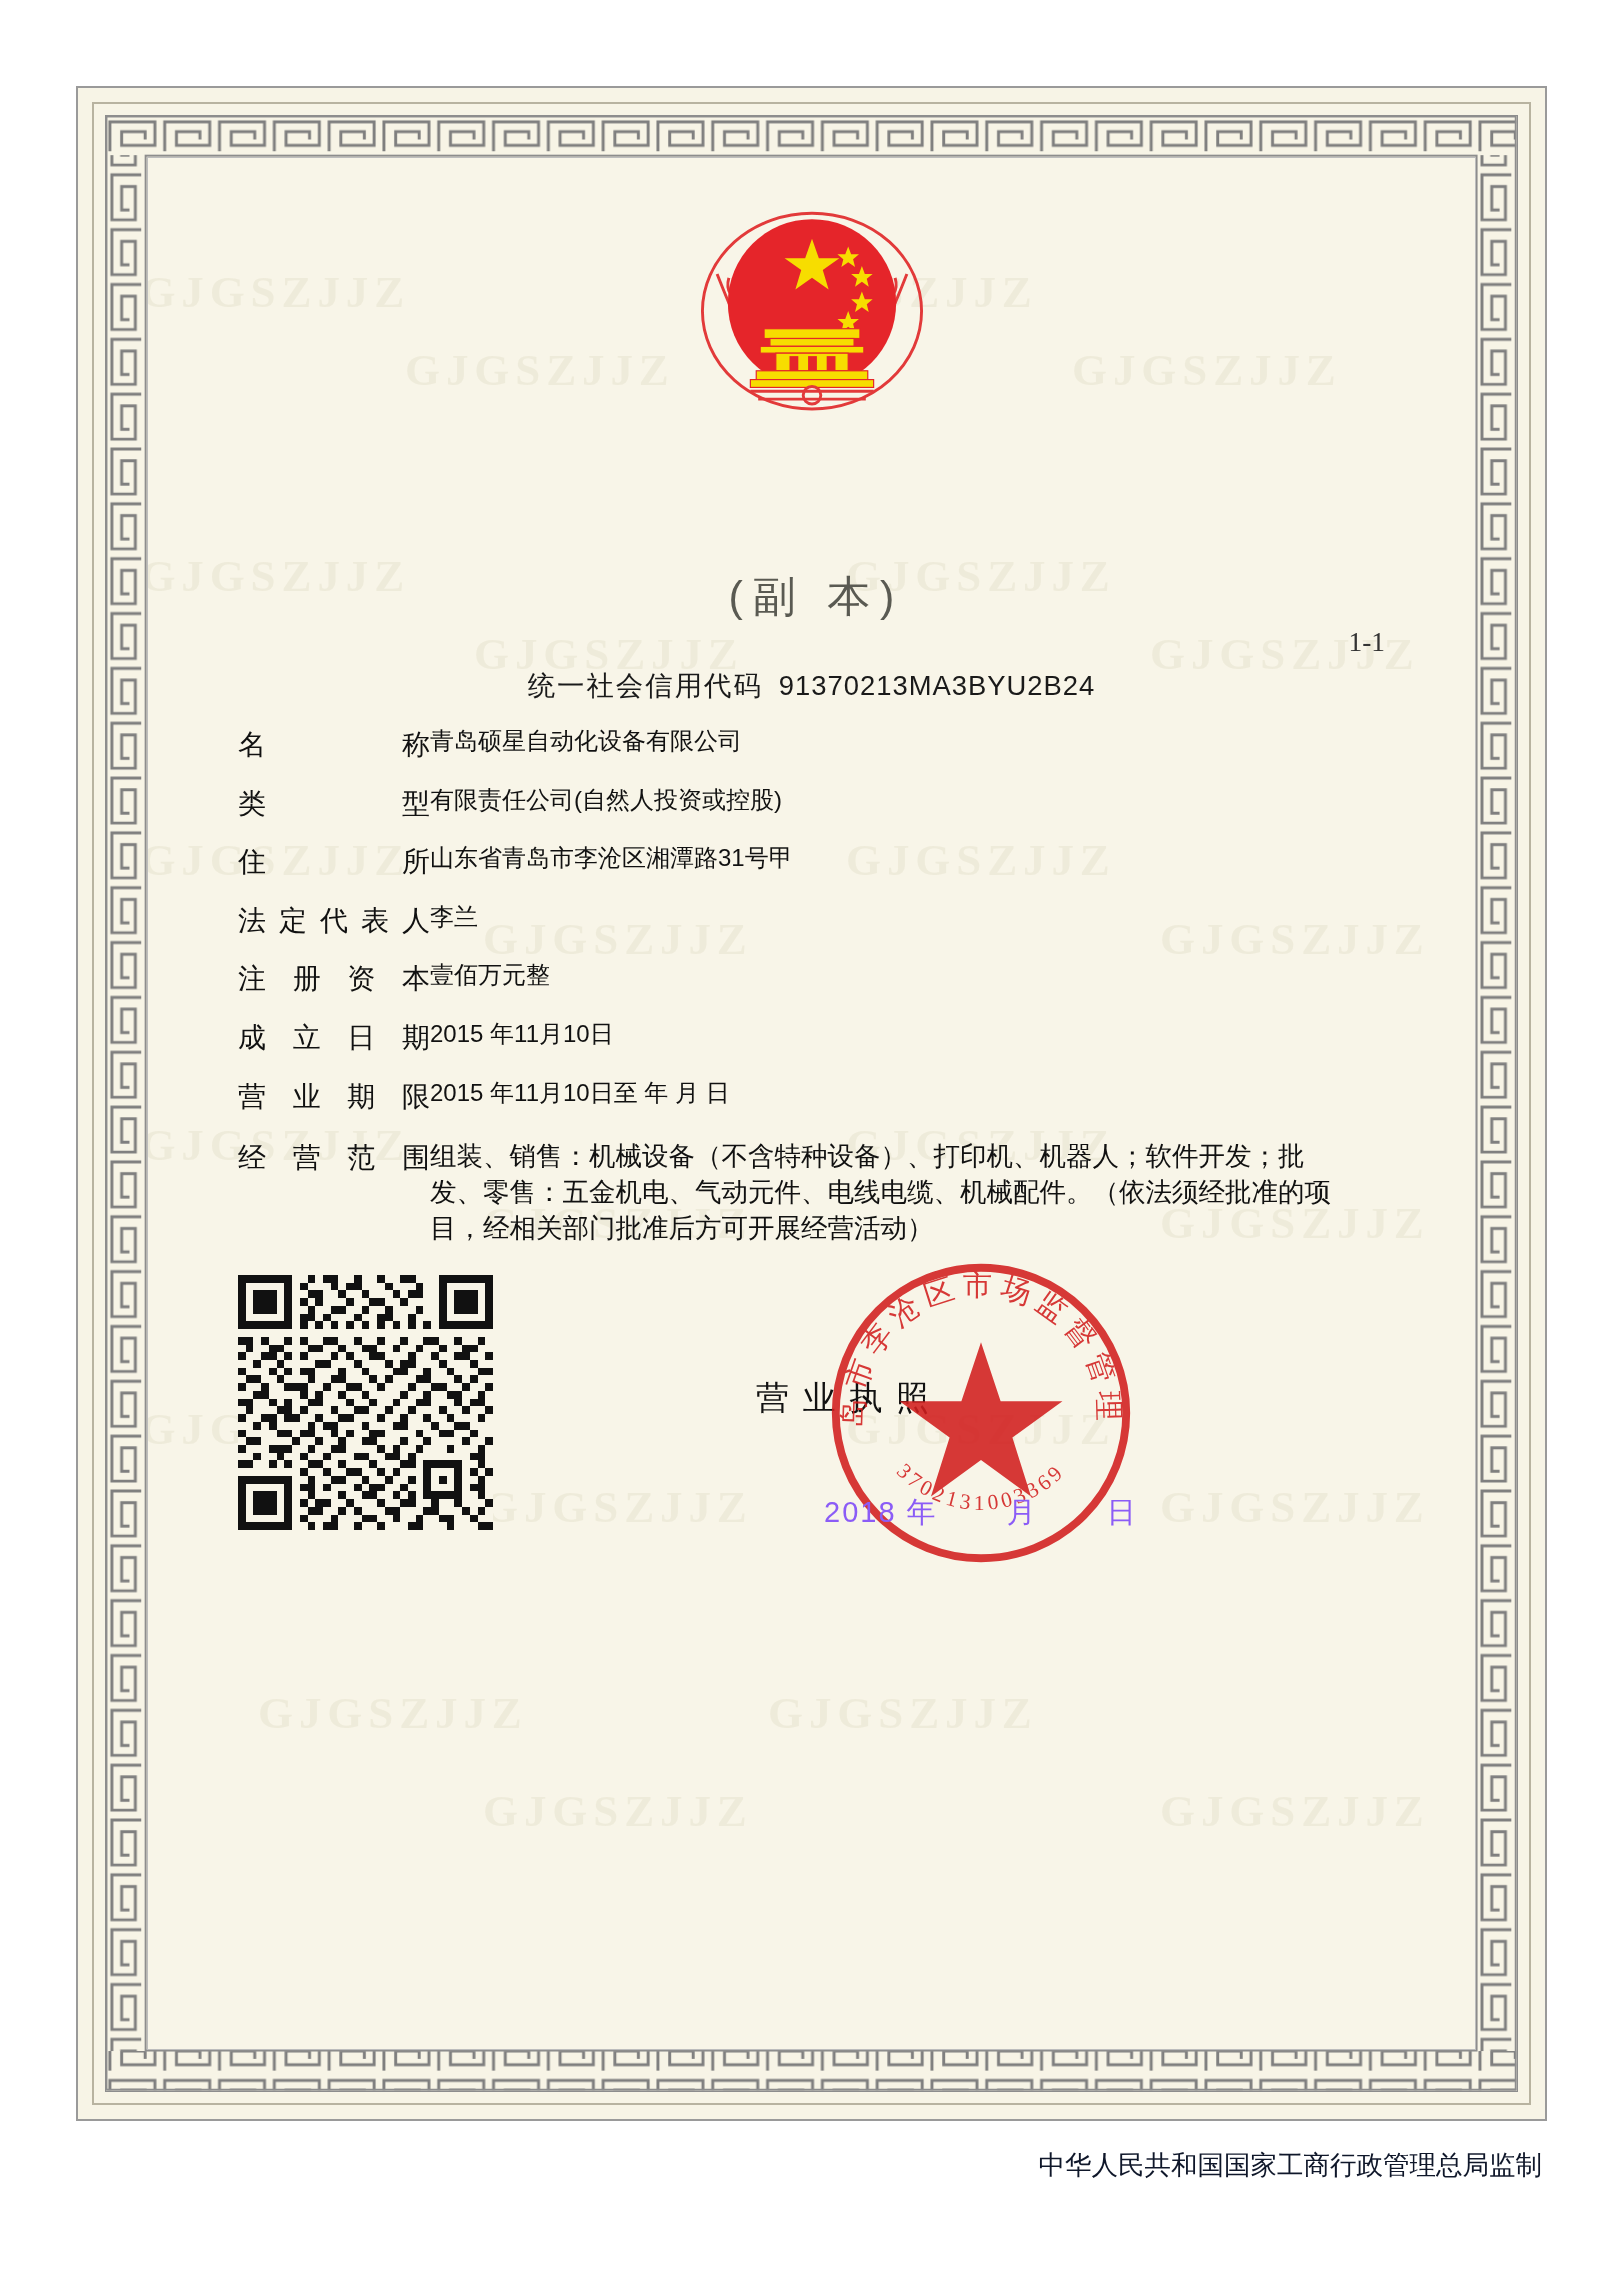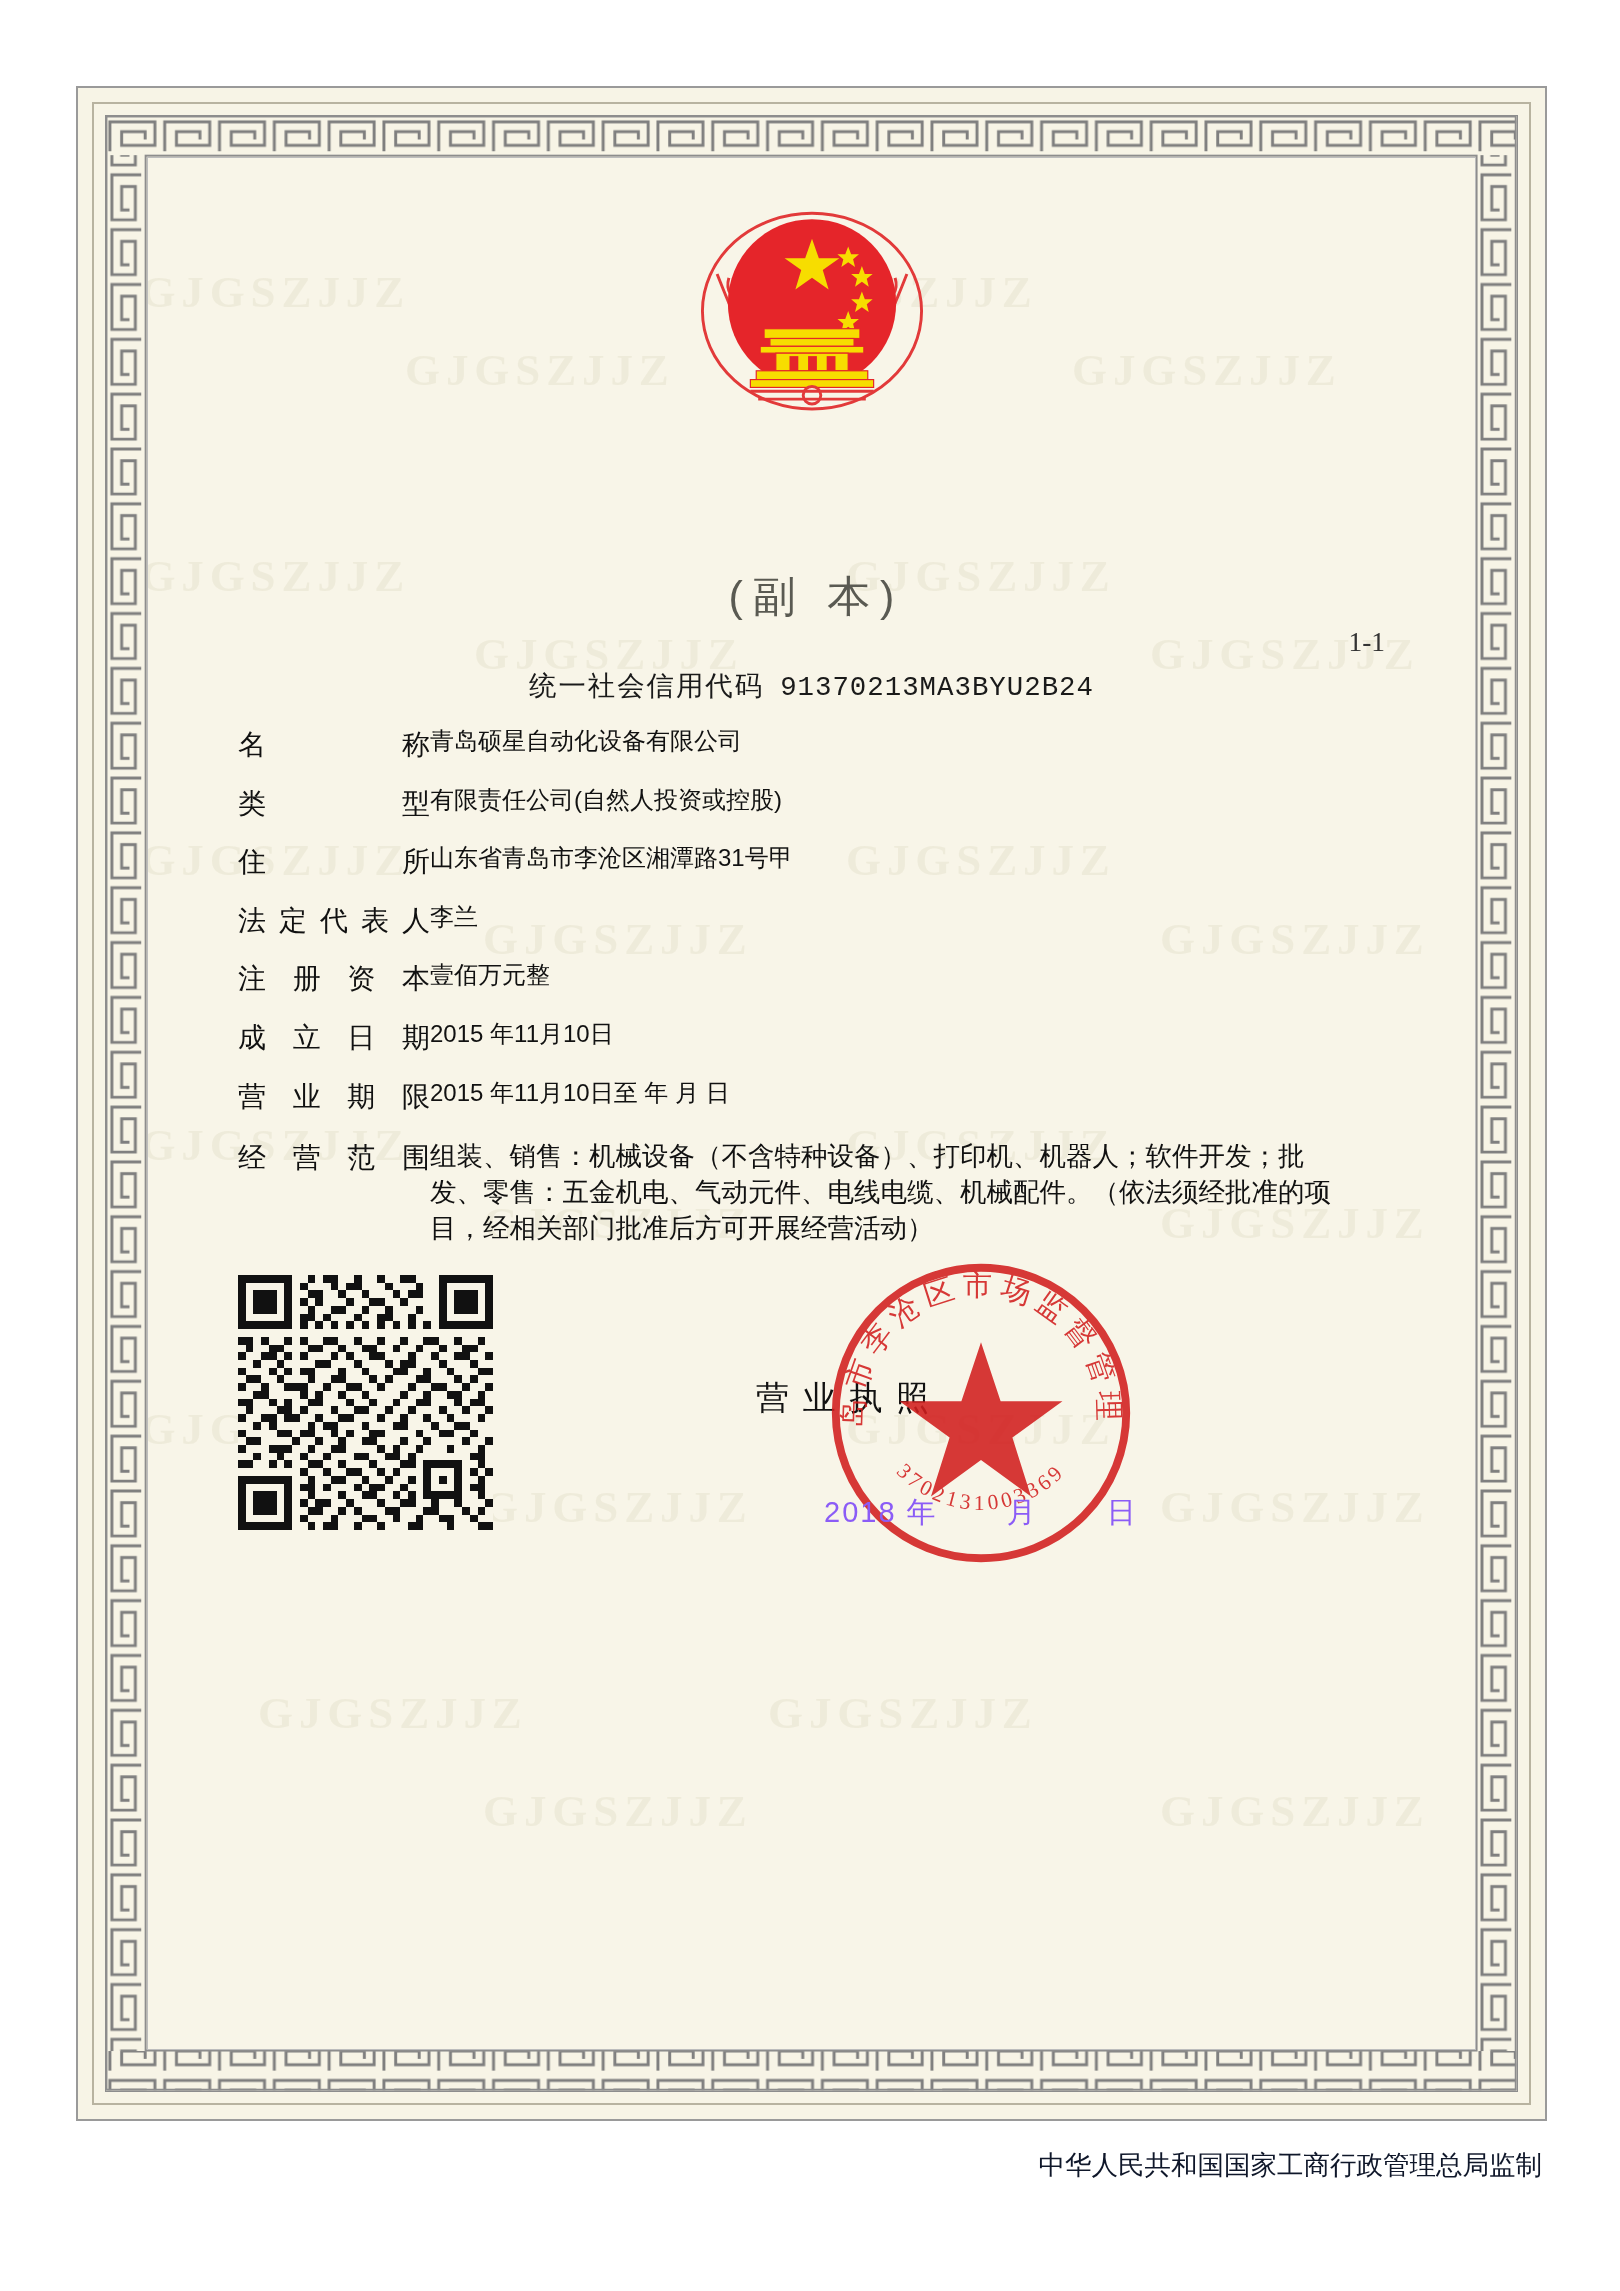--- a/index.html
+++ b/index.html
@@ -147,21 +147,21 @@
     left: 0;
     right: 0;
     top: 510px;
     text-align: center;
     font-size: 27.4px;
     color: #1a1a1a;
     font-family: "Liberation Sans", sans-serif;
     letter-spacing: 1px;
   }
   .credit-code .cc-label { letter-spacing: 2px; }
-  .credit-code .cc-val { margin-left: 16px; font-family: Liberation Mono, monospace; }
+  .credit-code .cc-val { margin-left: 16px; font-family: Liberation Sans, sans-serif; }
 
   
   .fields {
     position: absolute;
     left: 90px;
     top: 568px;
     right: 69px;
   }
   .row {
     display: flex;

